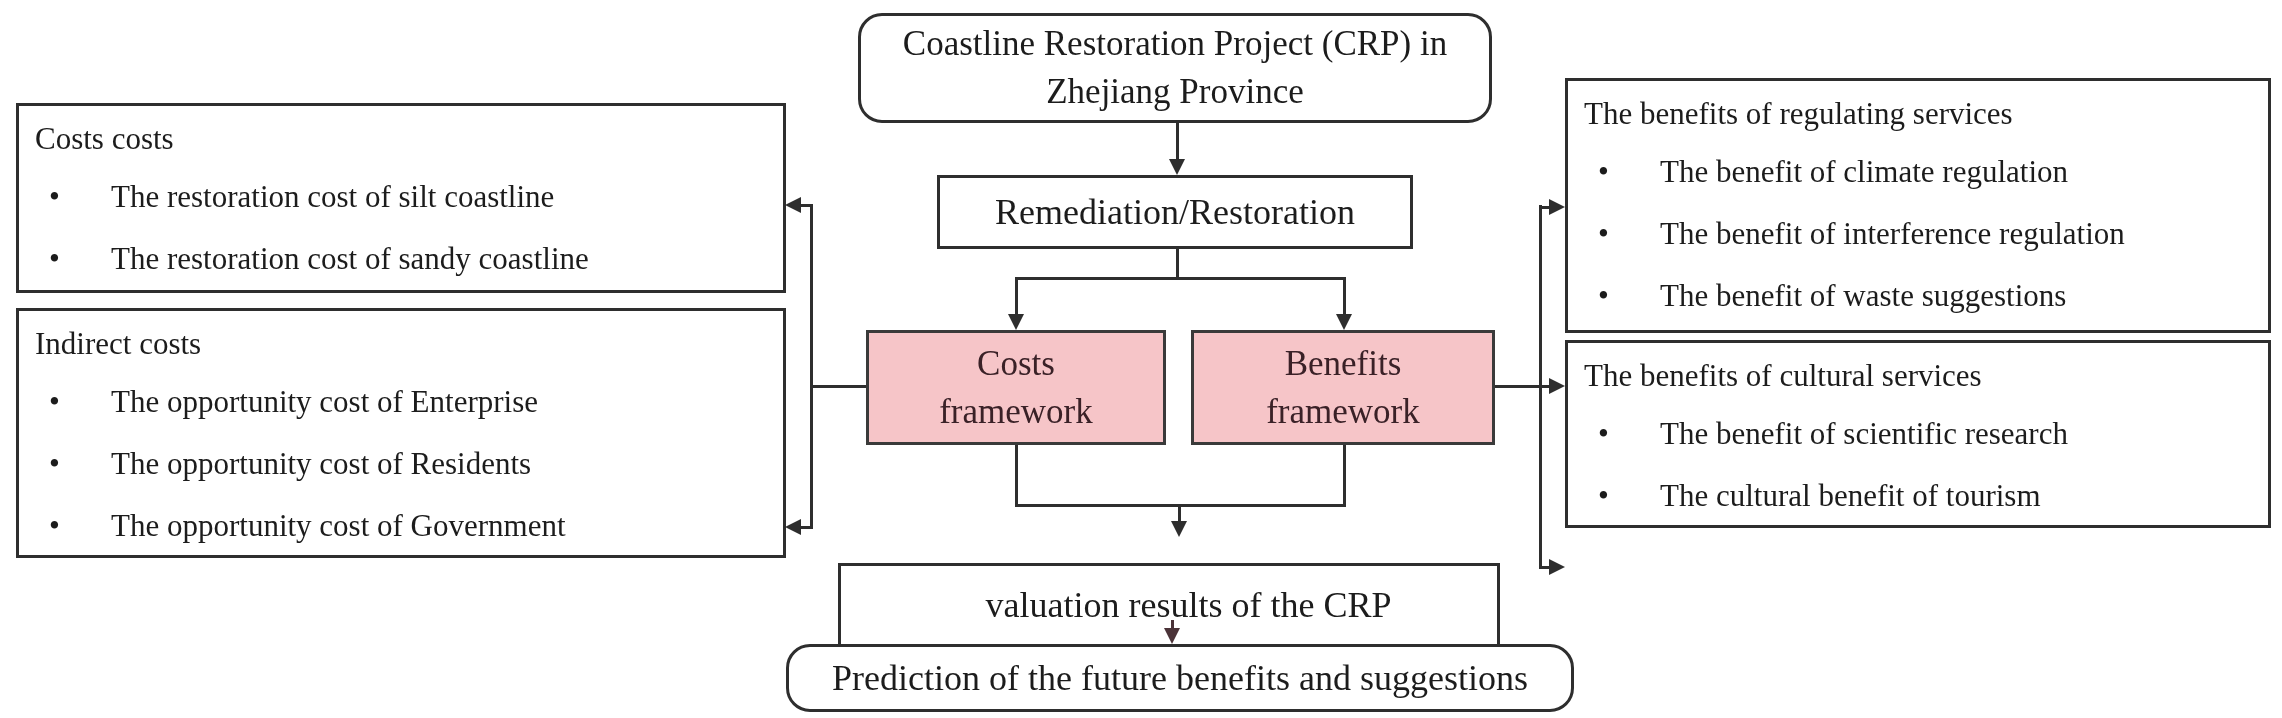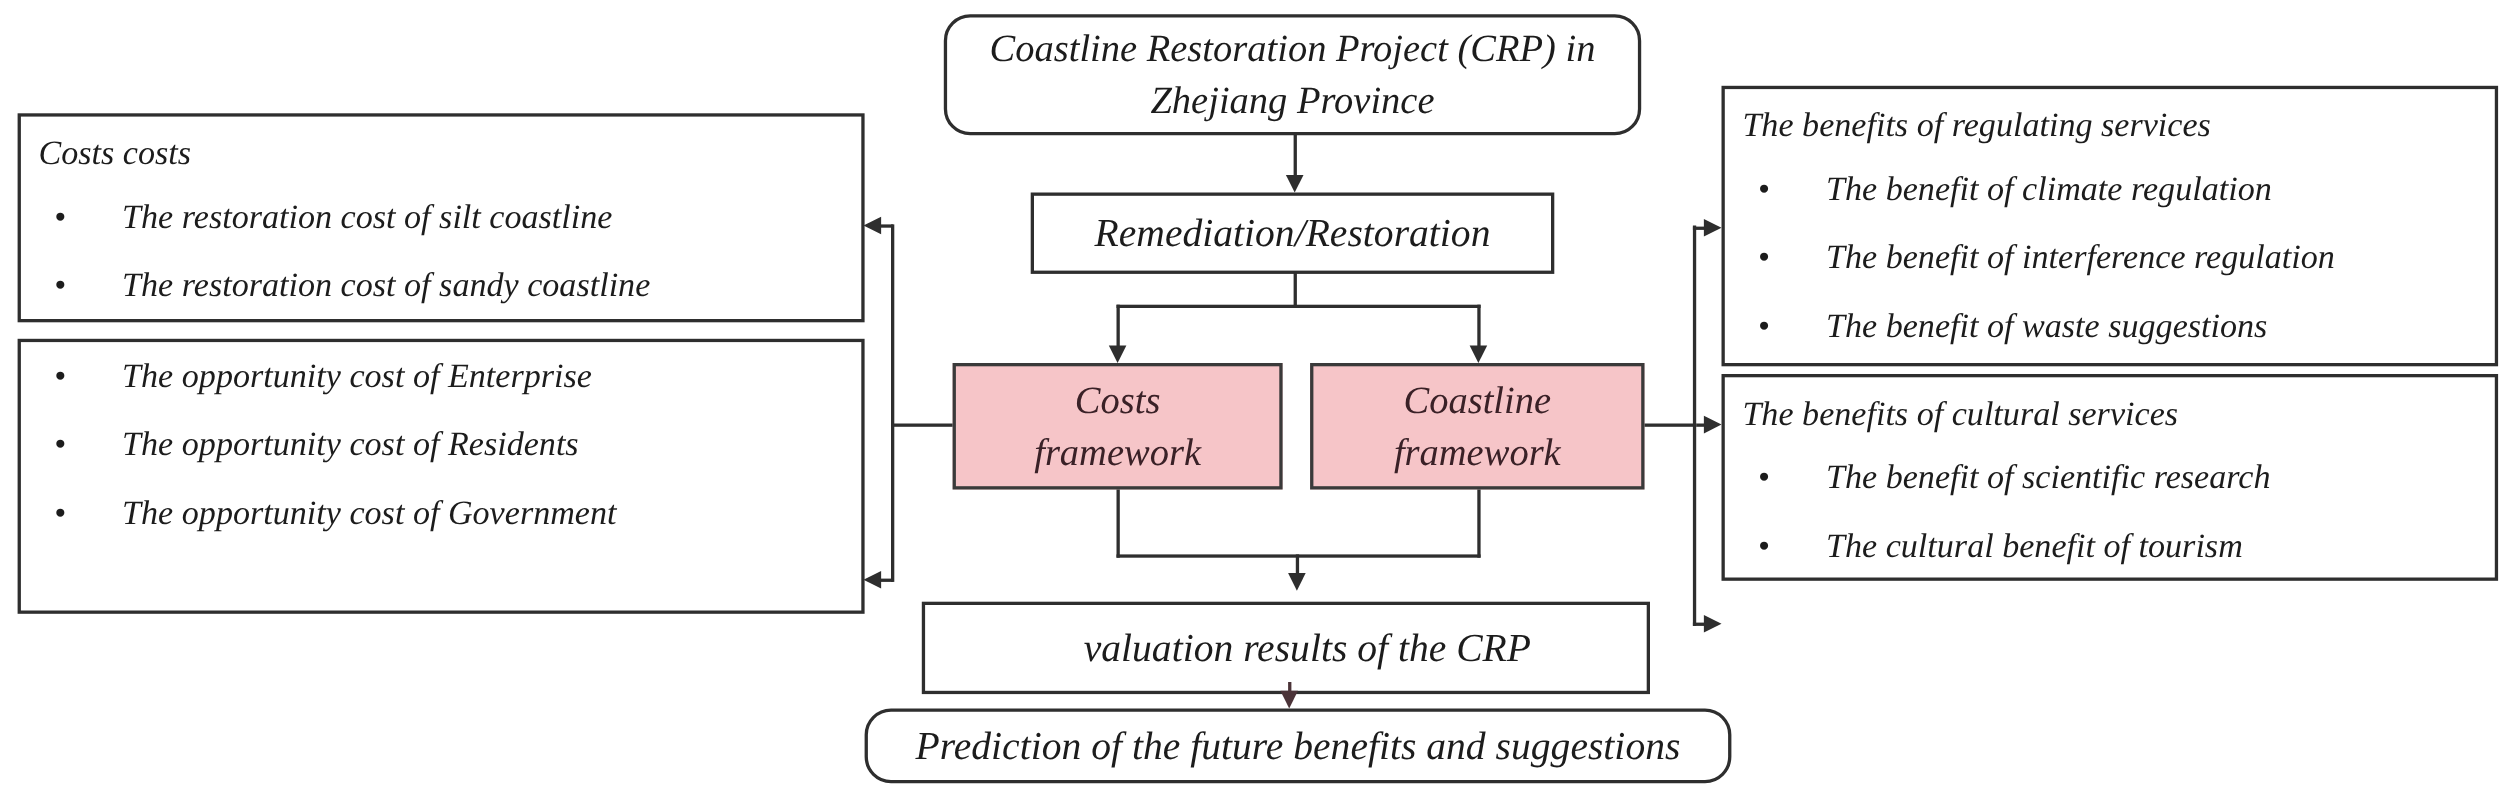--- a/index.html
+++ b/index.html
@@ -1,21 +1,21 @@
 <!DOCTYPE html>
 <html style="--pink: #f6c5c8; --line: #2e2e2e; --maroon: #4b3338; --ink: #1c1c1c; --pink_text: #3a2127;"><head>
 <meta charset="utf-8">
 <style>
   :root{
     --pink:#f6c5c8; --line:#2e2e2e; --maroon:#4b3338; --ink:#1c1c1c; --pink_text:#3a2127;
   }
   html,body{margin:0;padding:0;background:#ffffff;}
   #canvas{
     position:relative; width:2282px; height:718px; background:#ffffff; overflow:hidden;
-    font-family:"Liberation Serif","DejaVu Serif",serif; color:var(--ink);font-style:italic;
+    font-family:"Liberation Serif","DejaVu Serif",serif; color:var(--ink);
   }
   .box{position:absolute; box-sizing:border-box; border:3px solid var(--line); background:#fff;}
   .cbox{display:flex; align-items:center; justify-content:center; text-align:center; white-space:pre-line;}
   .round{border-radius:24px;}
   .pink{background:var(--pink); color:var(--pink_text); border-color:#3a3a3a;}
   .f35{font-size:35px; line-height:48px;}
   .f36{font-size:36px;}
   .panel{font-size:31px;}
   .panel .ptitle{padding:6px 0 0 16px; line-height:54px;}
   .panel ul{list-style:none; margin:0; padding:0;}
@@ -43,25 +43,25 @@
   <div class="box cbox f36" style="left:937px; top:175px; width:476px; height:74px;">
     <span>Remediation/Restoration</span>
   </div>
 
   <div class="box cbox pink f35" style="left:866px; top:330px; width:300px; height:115px;">
     <span style="white-space:pre-line;">Costs
 framework</span>
   </div>
 
   <div class="box cbox pink f35" style="left:1191px; top:330px; width:304px; height:115px;">
-    <span style="white-space:pre-line;">Coastline
+    <span style="white-space:pre-line;">Benefits
 framework</span>
   </div>
 
-  <div class="box cbox f36" style="left:838px; top:547px; width:662px; height:84px;padding-left:39px;">
+  <div class="box cbox f36" style="left:838px; top:563px; width:662px; height:84px;padding-left:39px;">
     <span>valuation results of the CRP</span>
   </div>
 
   <div class="box cbox round f36" style="left:786px; top:644px; width:788px; height:68px;">
     <span>Prediction of the future benefits and suggestions</span>
   </div>
 
   <div class="box panel" style="left:16px; top:103px; width:770px; height:190px;">
     <div class="ptitle">Costs costs</div>
     <ul>
@@ -70,20 +70,21 @@
         <span>The restoration cost of silt coastline</span>
       </li>
       <li>
         <span class="blt">•</span>
         <span>The restoration cost of sandy coastline</span>
       </li>
     </ul>
   </div>
 
   <div class="box panel" style="left:16px; top:308px; width:770px; height:250px;">
+    <div class="ptitle">Indirect costs</div>
     <ul>
       <li>
         <span class="blt">•</span>
         <span>The opportunity cost of Enterprise</span>
       </li>
       <li>
         <span class="blt">•</span>
         <span>The opportunity cost of Residents</span>
       </li>
       <li>

